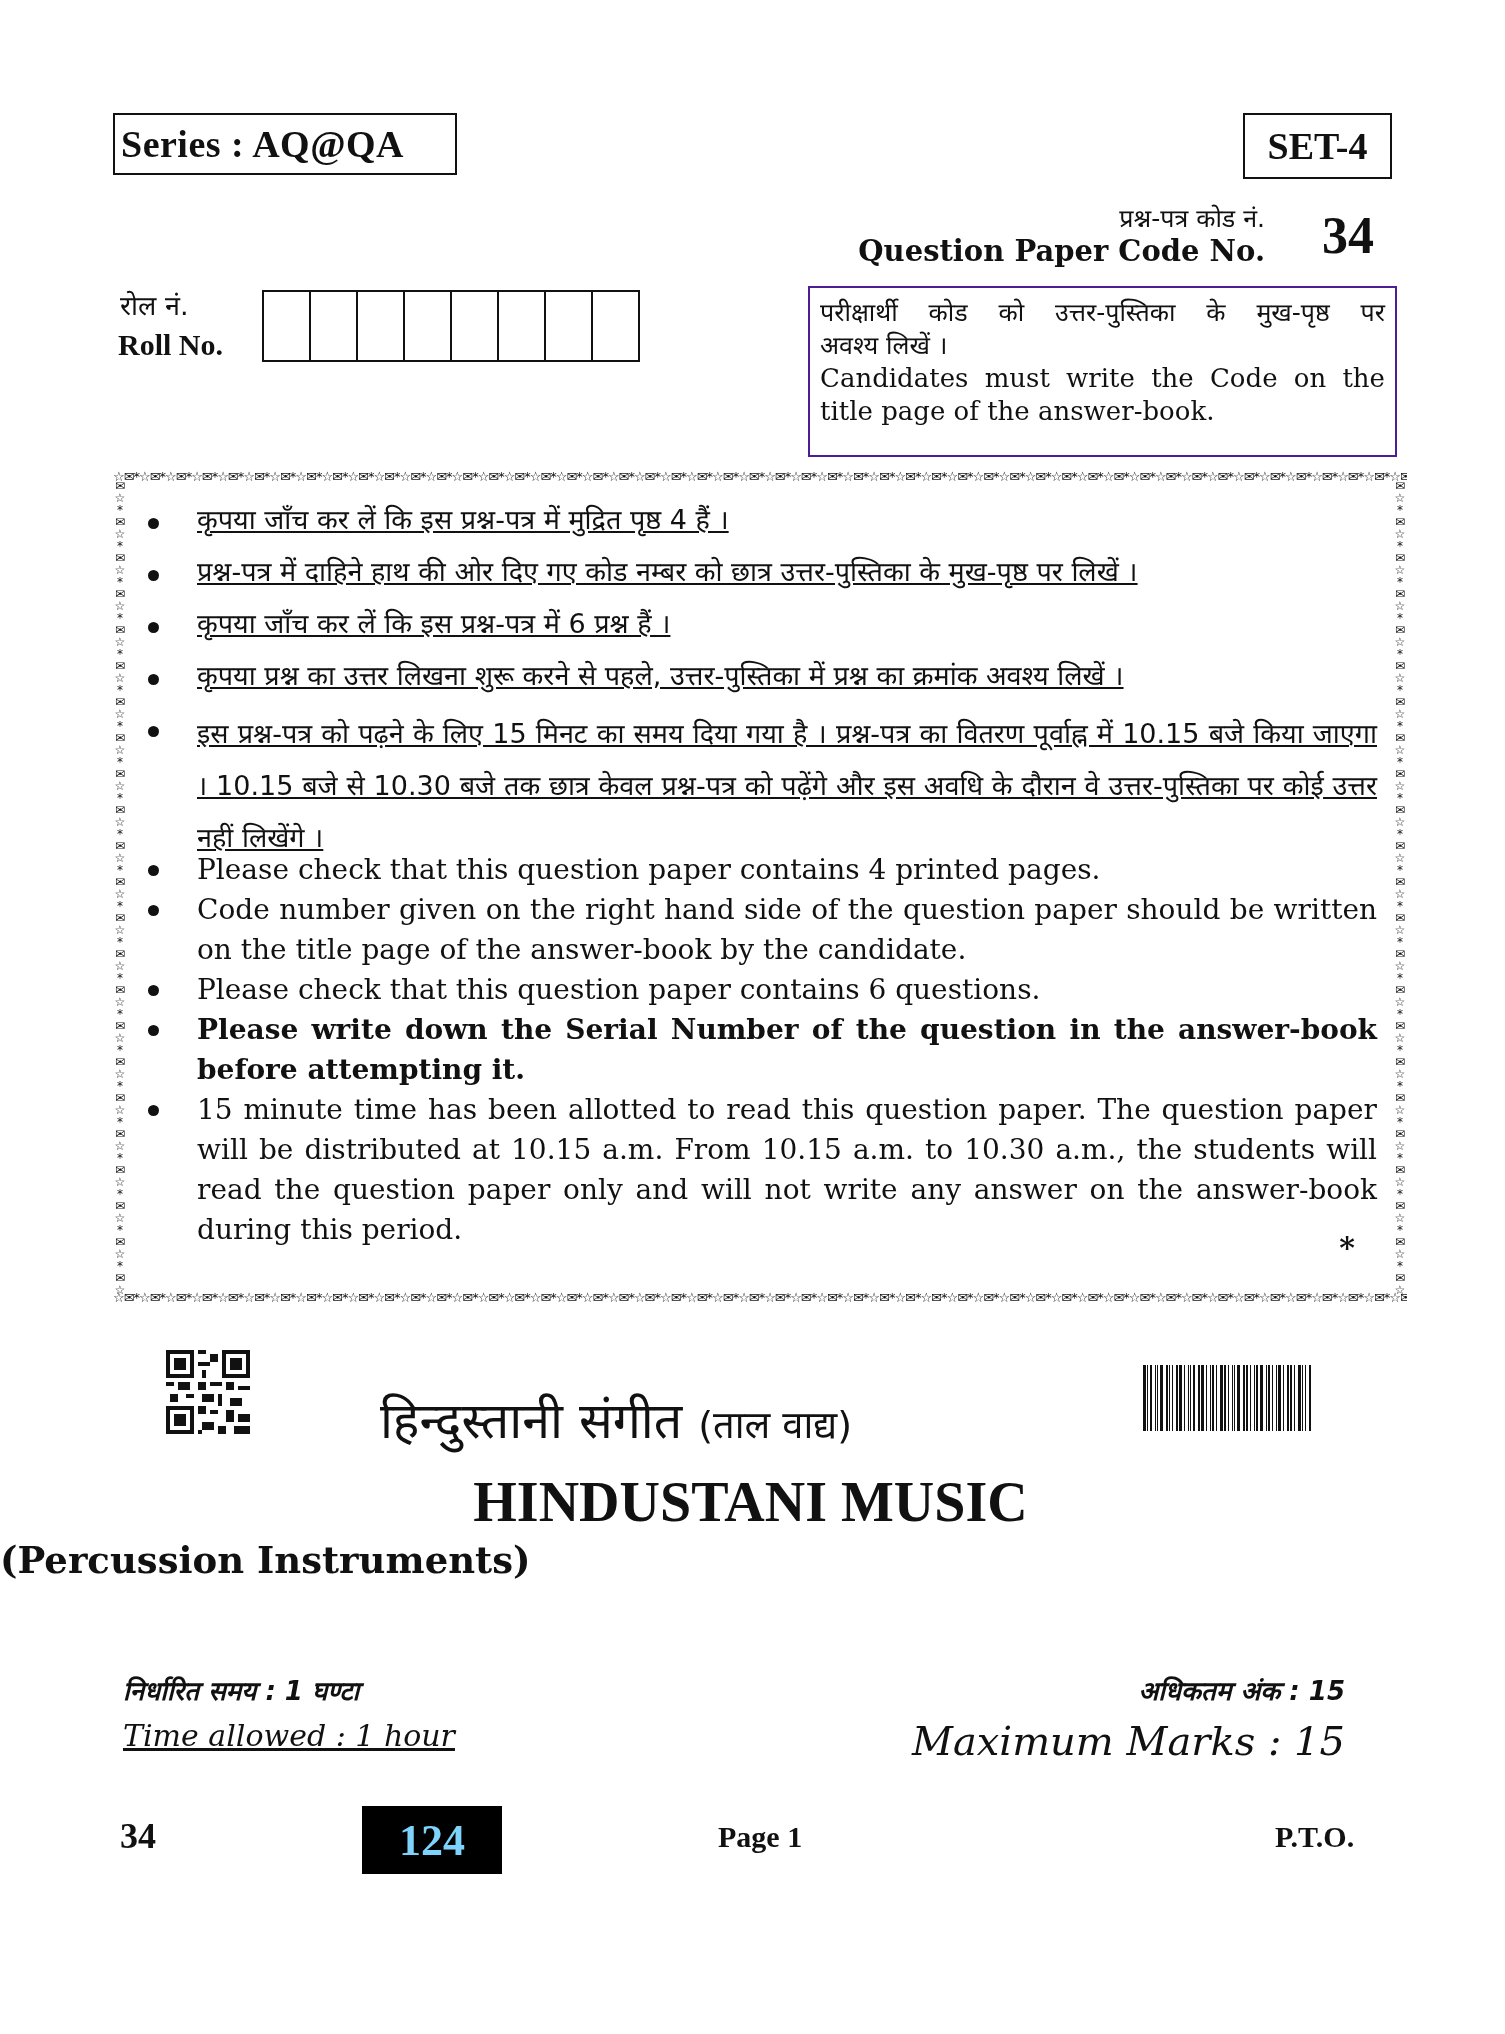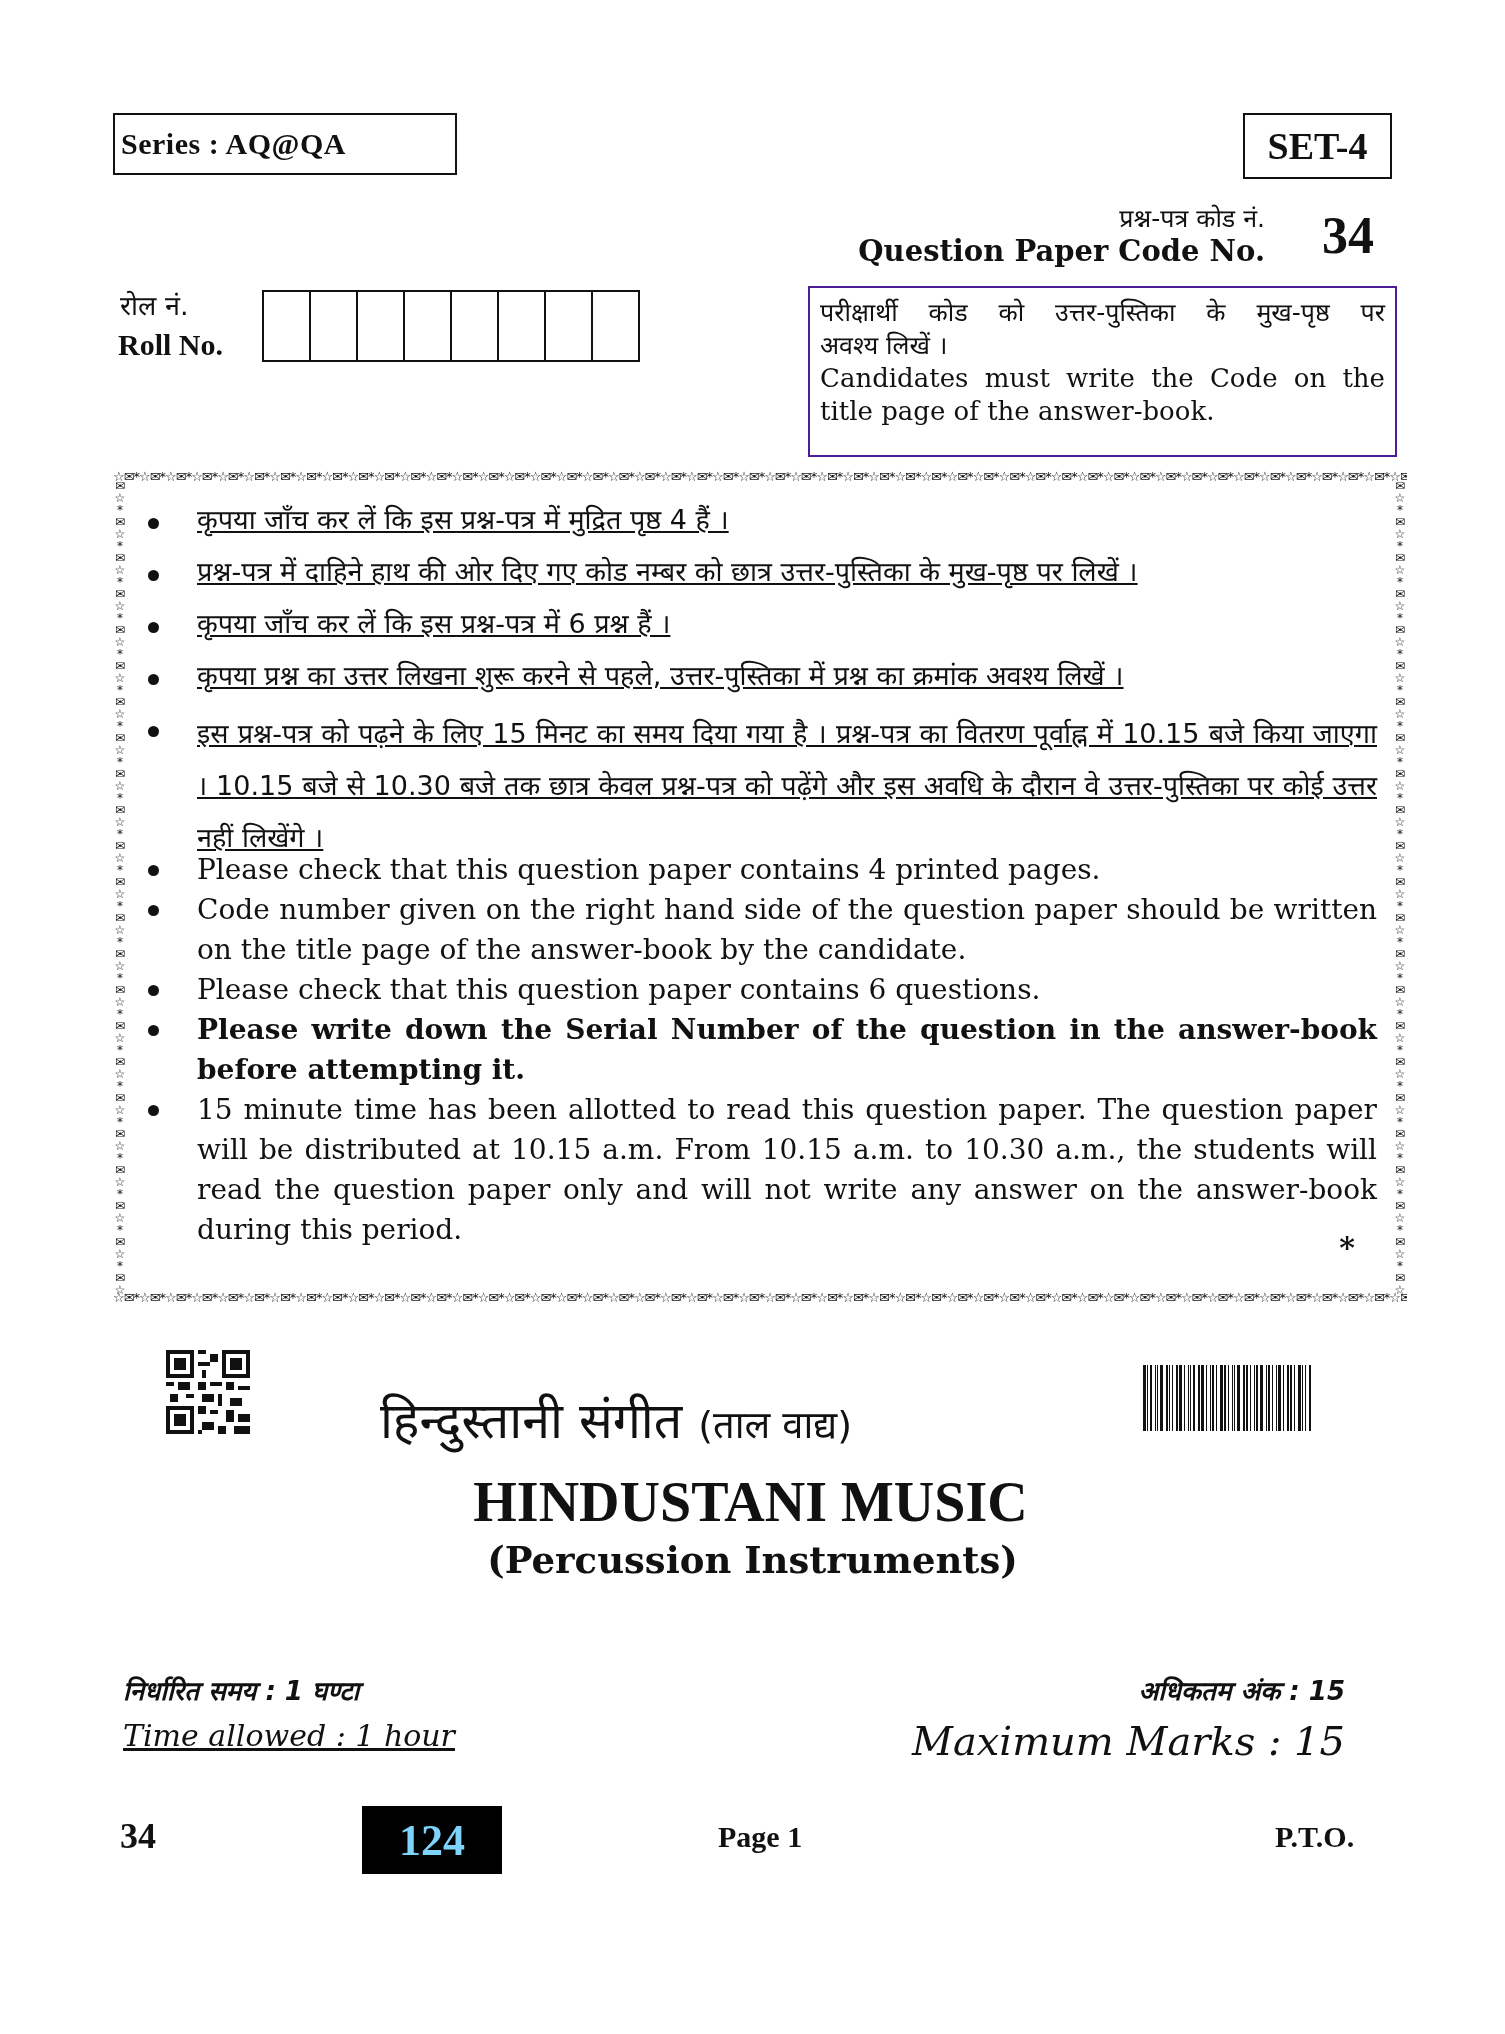--- a/index.html
+++ b/index.html
@@ -6,21 +6,21 @@
   body {
     width: 1505px; height: 2034px; position: relative; overflow: hidden;
     font-family: "DejaVu Serif", "Liberation Serif", serif; color: #111;
   }
   .abs { position: absolute; }
 
   
   .series-box {
     left: 113px; top: 113px; width: 344px; height: 62px;
     border: 2px solid #111; box-sizing: border-box;
-    font-family: "Liberation Serif", serif; font-weight: bold; font-size: 30px;
+    font-family: "Liberation Serif", serif; font-weight: bold; font-size: 38px;
     display: flex; align-items: center; padding-left: 6px; letter-spacing: 0.5px;
   }
   .set-box {
     left: 1243px; top: 113px; width: 149px; height: 66px;
     border: 2px solid #111; box-sizing: border-box;
     font-family: "Liberation Serif", serif; font-weight: bold; font-size: 38px;
     display: flex; align-items: center; justify-content: center;
   }
   .qp-hindi { right: 240px; top: 200px; font-size: 25px; font-family: "DejaVu Sans", sans-serif; }
   .qp-eng { right: 240px; top: 234px; font-size: 29px; font-weight: bold; font-family: "DejaVu Serif", serif; }
@@ -79,21 +79,21 @@
   .asterisk { position: absolute; right: 52px; bottom: 40px; font-size: 30px; font-weight: bold; }
 
   
   .qr { left: 166px; top: 1350px; width: 84px; height: 84px; }
   .barcode { left: 1143px; top: 1365px; width: 235px; height: 66px; display: flex; align-items: stretch; }
   .barcode span { display: block; height: 100%; background: #111; }
 
   .title-hindi { left: 0; width: 1232px; top: 1385px; text-align: center; font-family: "DejaVu Sans", sans-serif; font-size: 50px; }
   .title-hindi .sub { font-size: 38px; }
   .title-eng { left: 0; width: 1501px; top: 1470px; text-align: center; font-family: "Liberation Serif", serif; font-weight: bold; font-size: 56px; }
-  .title-sub { left: 0; width: 1505px; top: 1538px; text-align: center; font-family: "DejaVu Serif", serif; font-weight: bold; font-size: 37px; }
+  .title-sub { left: 0; width: 1505px; top: 1538px; font-family: "DejaVu Serif", serif; font-weight: bold; font-size: 37px; }
 
   .time-hindi { left: 123px; top: 1672px; font-style: italic; font-family: "DejaVu Sans", sans-serif; font-size: 26px; font-weight: bold; }
   .time-eng { left: 123px; top: 1718px; font-style: italic; font-family: "DejaVu Serif", serif; font-size: 30px; text-decoration: underline; }
   .marks-hindi { right: 160px; top: 1672px; font-style: italic; font-family: "DejaVu Sans", sans-serif; font-size: 26px; font-weight: bold; text-align: right; }
   .marks-eng { right: 160px; top: 1718px; font-style: italic; font-family: "DejaVu Serif", serif; font-size: 40px; text-align: right; }
 
   .foot-code { left: 120px; top: 1815px; font-family: "Liberation Serif", serif; font-weight: bold; font-size: 36px; }
   .foot-box {
     left: 362px; top: 1806px; width: 140px; height: 68px; background: #000; color: #7dd3fc;
     display: flex; align-items: center; justify-content: center;

